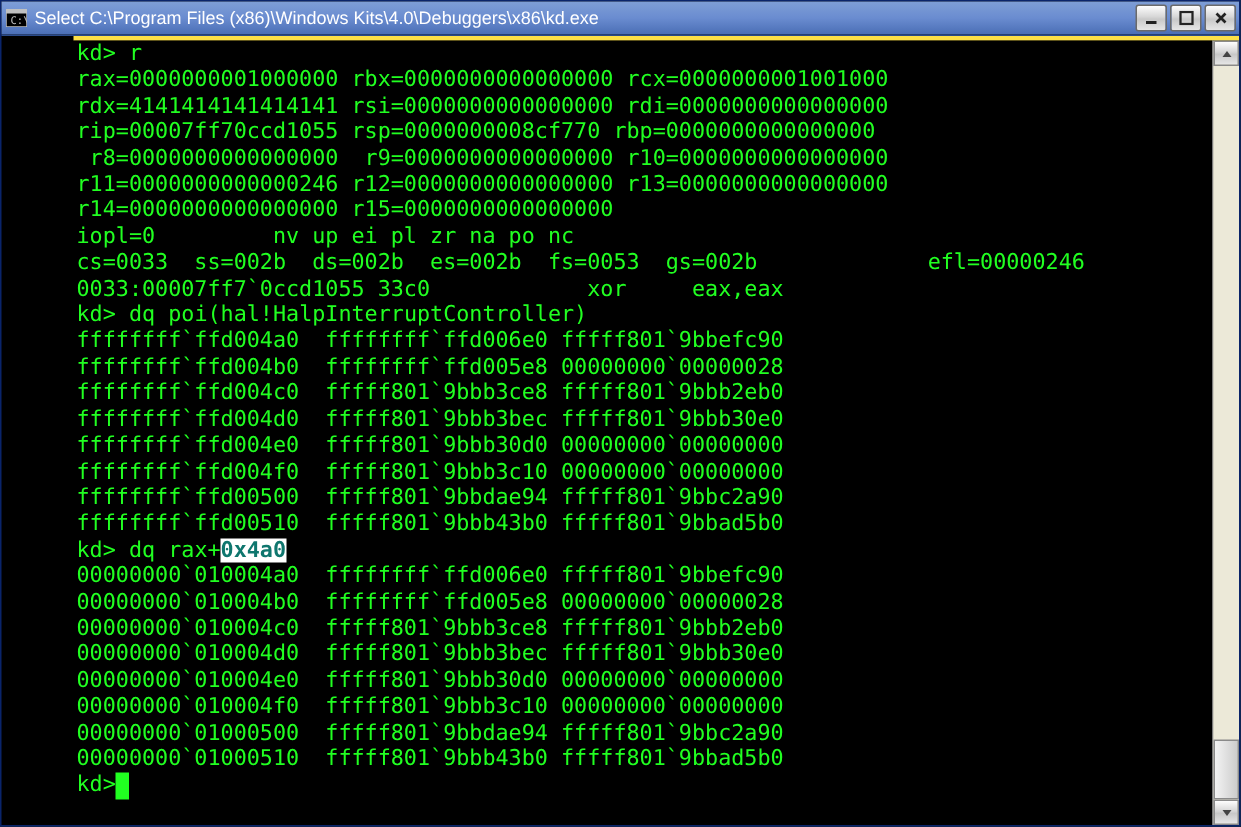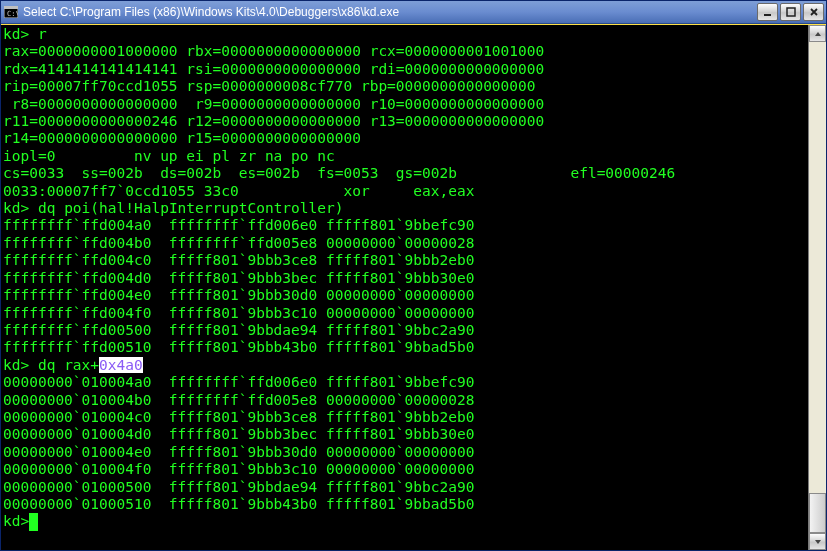--- a/index.html
+++ b/index.html
@@ -64,21 +64,22 @@
     cursor: default;
   }
   .win-btn svg {
     display: block;
   }
   .terminal-wrap {
     flex: 1;
     display: flex;
     background: #000;
     overflow: hidden;
-    border-top: 1px solid #fde047;
+    border-top: 3px solid #fde047;
+    margin-left: 48px;
   }
   .terminal {
     flex: 1;
     background: #000;
     color: #21ff21;
     font-family: "Lucida Console", "Consolas", monospace;
     font-size: 14.5px;
     line-height: 17.4px;
     padding: 1px 2px;
     white-space: pre;
@@ -116,21 +117,22 @@
     border: 1px solid #8a8a8a;
     box-sizing: border-box;
   }
   .cursor-block {
     display: inline-block;
     background: #21ff21;
     color: #000;
   }
   .sel {
     background: #fff;
-    color: #8b5cf6;
+    color: #0f766e;
+    font-weight: bold;
   }
   .line {
     display: block;
   }
 </style>
 </head>
 <body>
 
 <div class="window">
   <div class="titlebar">

